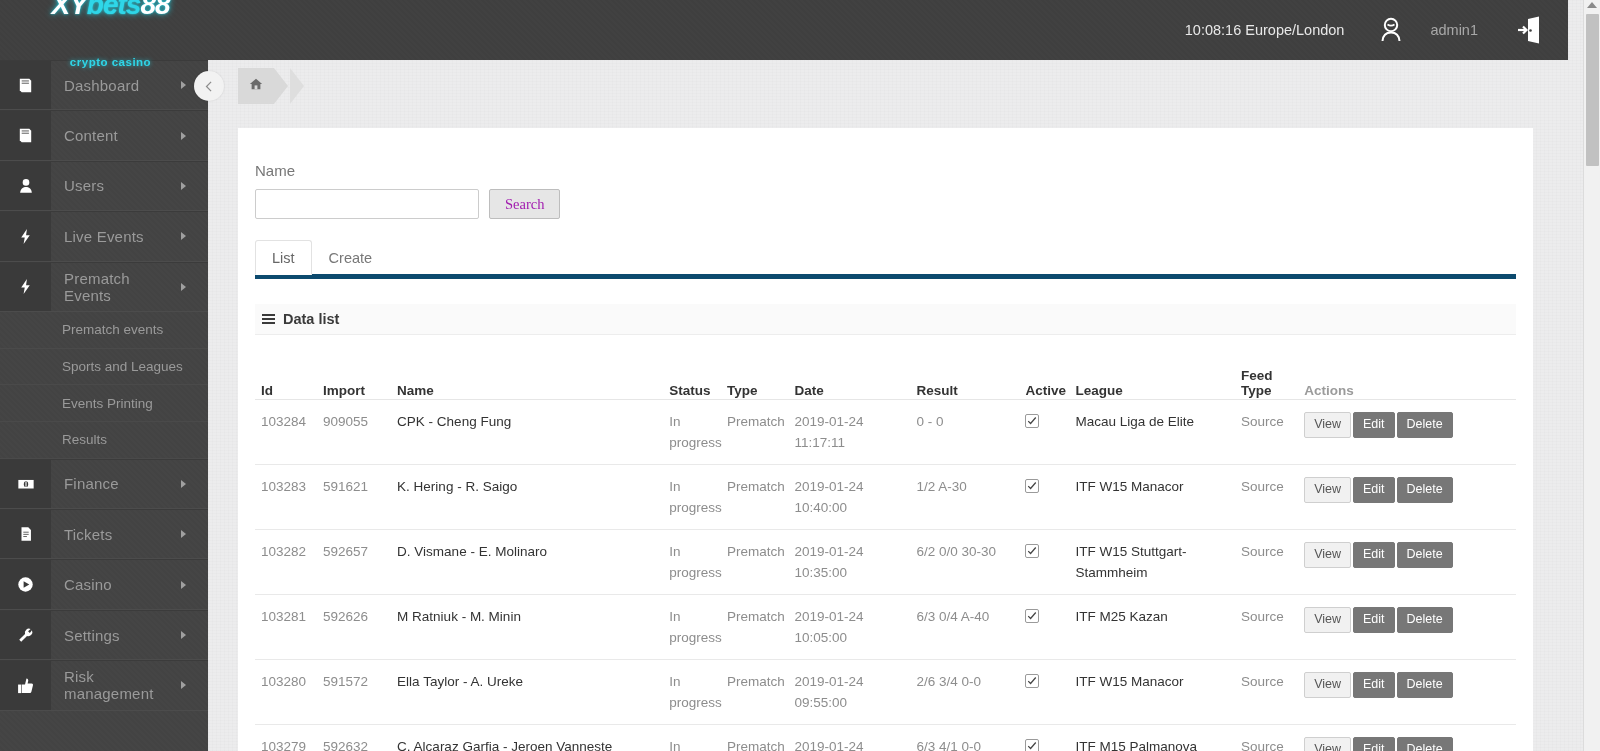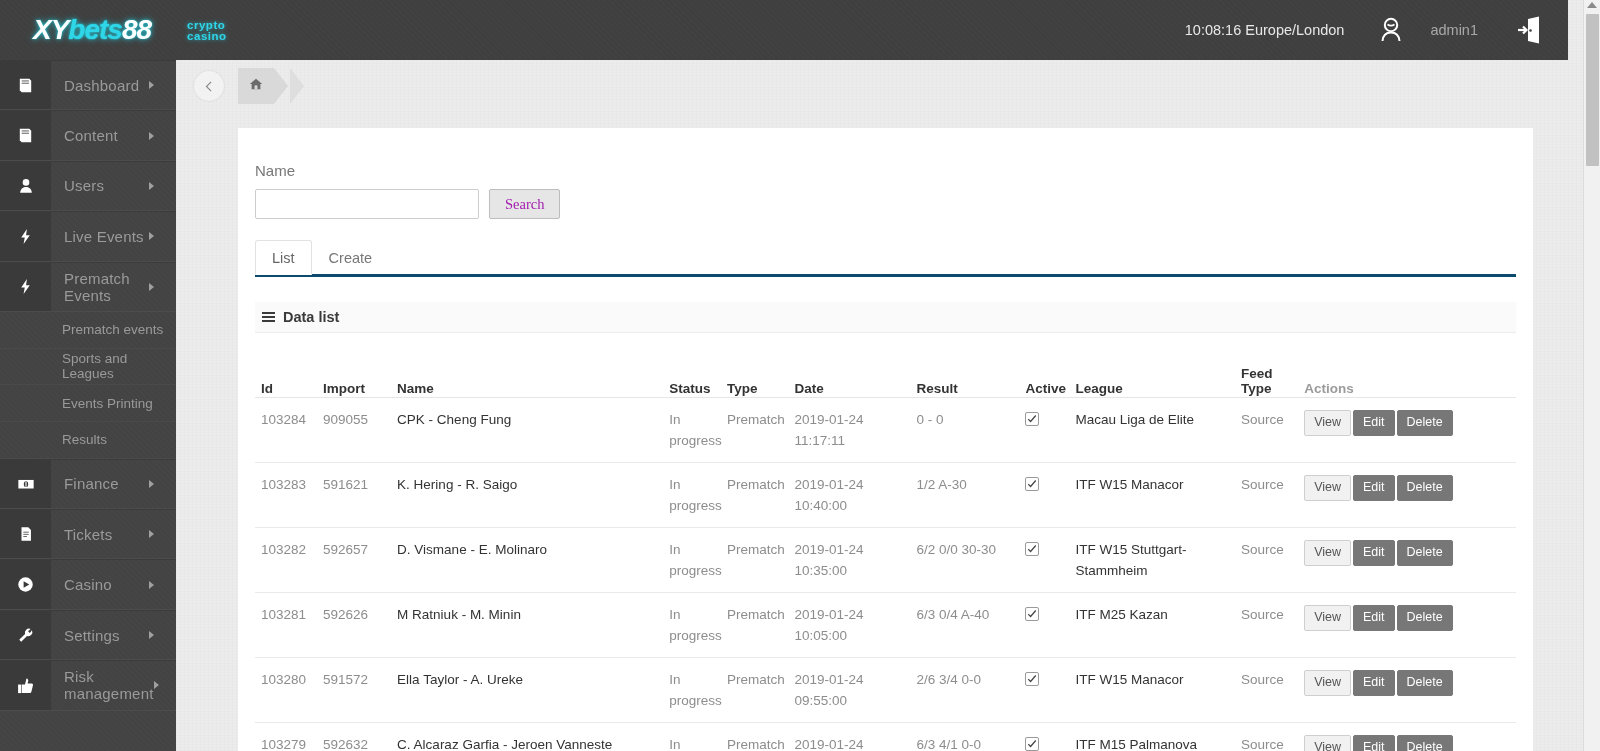--- a/index.html
+++ b/index.html
@@ -21,22 +21,22 @@
   .topbar {
     position: absolute; top: 0; left: 0;
     width: 1568px; height: 60px;
     background: #3f3f3f;
     background-image: repeating-linear-gradient(45deg, rgba(255,255,255,0.012) 0 2px, transparent 2px 4px);
     z-index: 30;
   }
   .logo {
     position: absolute; left: 33px; top: 7px;
     width: 155px; height: 46px;
-    display: flex; 
-    align-items: center; 
+    display: flex; flex-direction: column;
+    align-items: center; justify-content: center;
     line-height: 1;
     gap: 36px;
   }
   .logo-main {
     font-size: 28px; font-weight: bold; letter-spacing: -1px;
     font-style: italic;
     text-shadow: 0 0 6px rgba(34,214,232,0.85), 0 0 2px rgba(34,214,232,1);
     white-space: nowrap;
   }
   .logo-xy { color: #ffffff; }
@@ -70,21 +70,21 @@
     border-bottom: 6px solid #8a8a8a;
   }
   .scrollbar-thumb {
     position: absolute; top: 14px; left: 2px;
     width: 13px; height: 152px; background: #c1c1c1; border-radius: 1px;
   }
 
   
   .sidebar {
     position: absolute; left: 0; top: 60px;
-    width: 176px; height: 691px;
+    width: 208px; height: 691px;
     background: #434343;
     background-image: repeating-linear-gradient(45deg, rgba(255,255,255,0.012) 0 2px, transparent 2px 4px);
     z-index: 20; overflow: hidden;
   }
   .nav-item {
     position: relative; height: 50.4px;
     display: flex; align-items: center;
     border-bottom: 1px solid #4c4c4c;
     border-top: 1px solid #3b3b3b;
     cursor: pointer;
@@ -173,21 +173,21 @@
     height: 30px; padding: 0 15px;
     background: #e6e6e6; border: 1px solid #bdbdbd; border-radius: 2px;
     color: #a21caf; font-size: 14.5px; cursor: pointer;
     font-family: Liberation Serif, serif;
   }
 
   
   .tabs {
     margin: 20px 0 0 17px;
     display: flex; align-items: flex-end;
-    border-bottom: 3px solid #0c4a6e;
+    border-bottom: 5px solid #0c4a6e;
     width: 1261px;
   }
   .tab {
     padding: 9px 16px 8px 16px; font-size: 14.5px; color: #777;
     cursor: pointer; position: relative; top: 1px;
     border: 1px solid transparent; border-radius: 3px 3px 0 0;
   }
   .tab.active {
     background: #fff; border-color: #e2e2e2; border-bottom-color: #fff; color: #666;
   }

